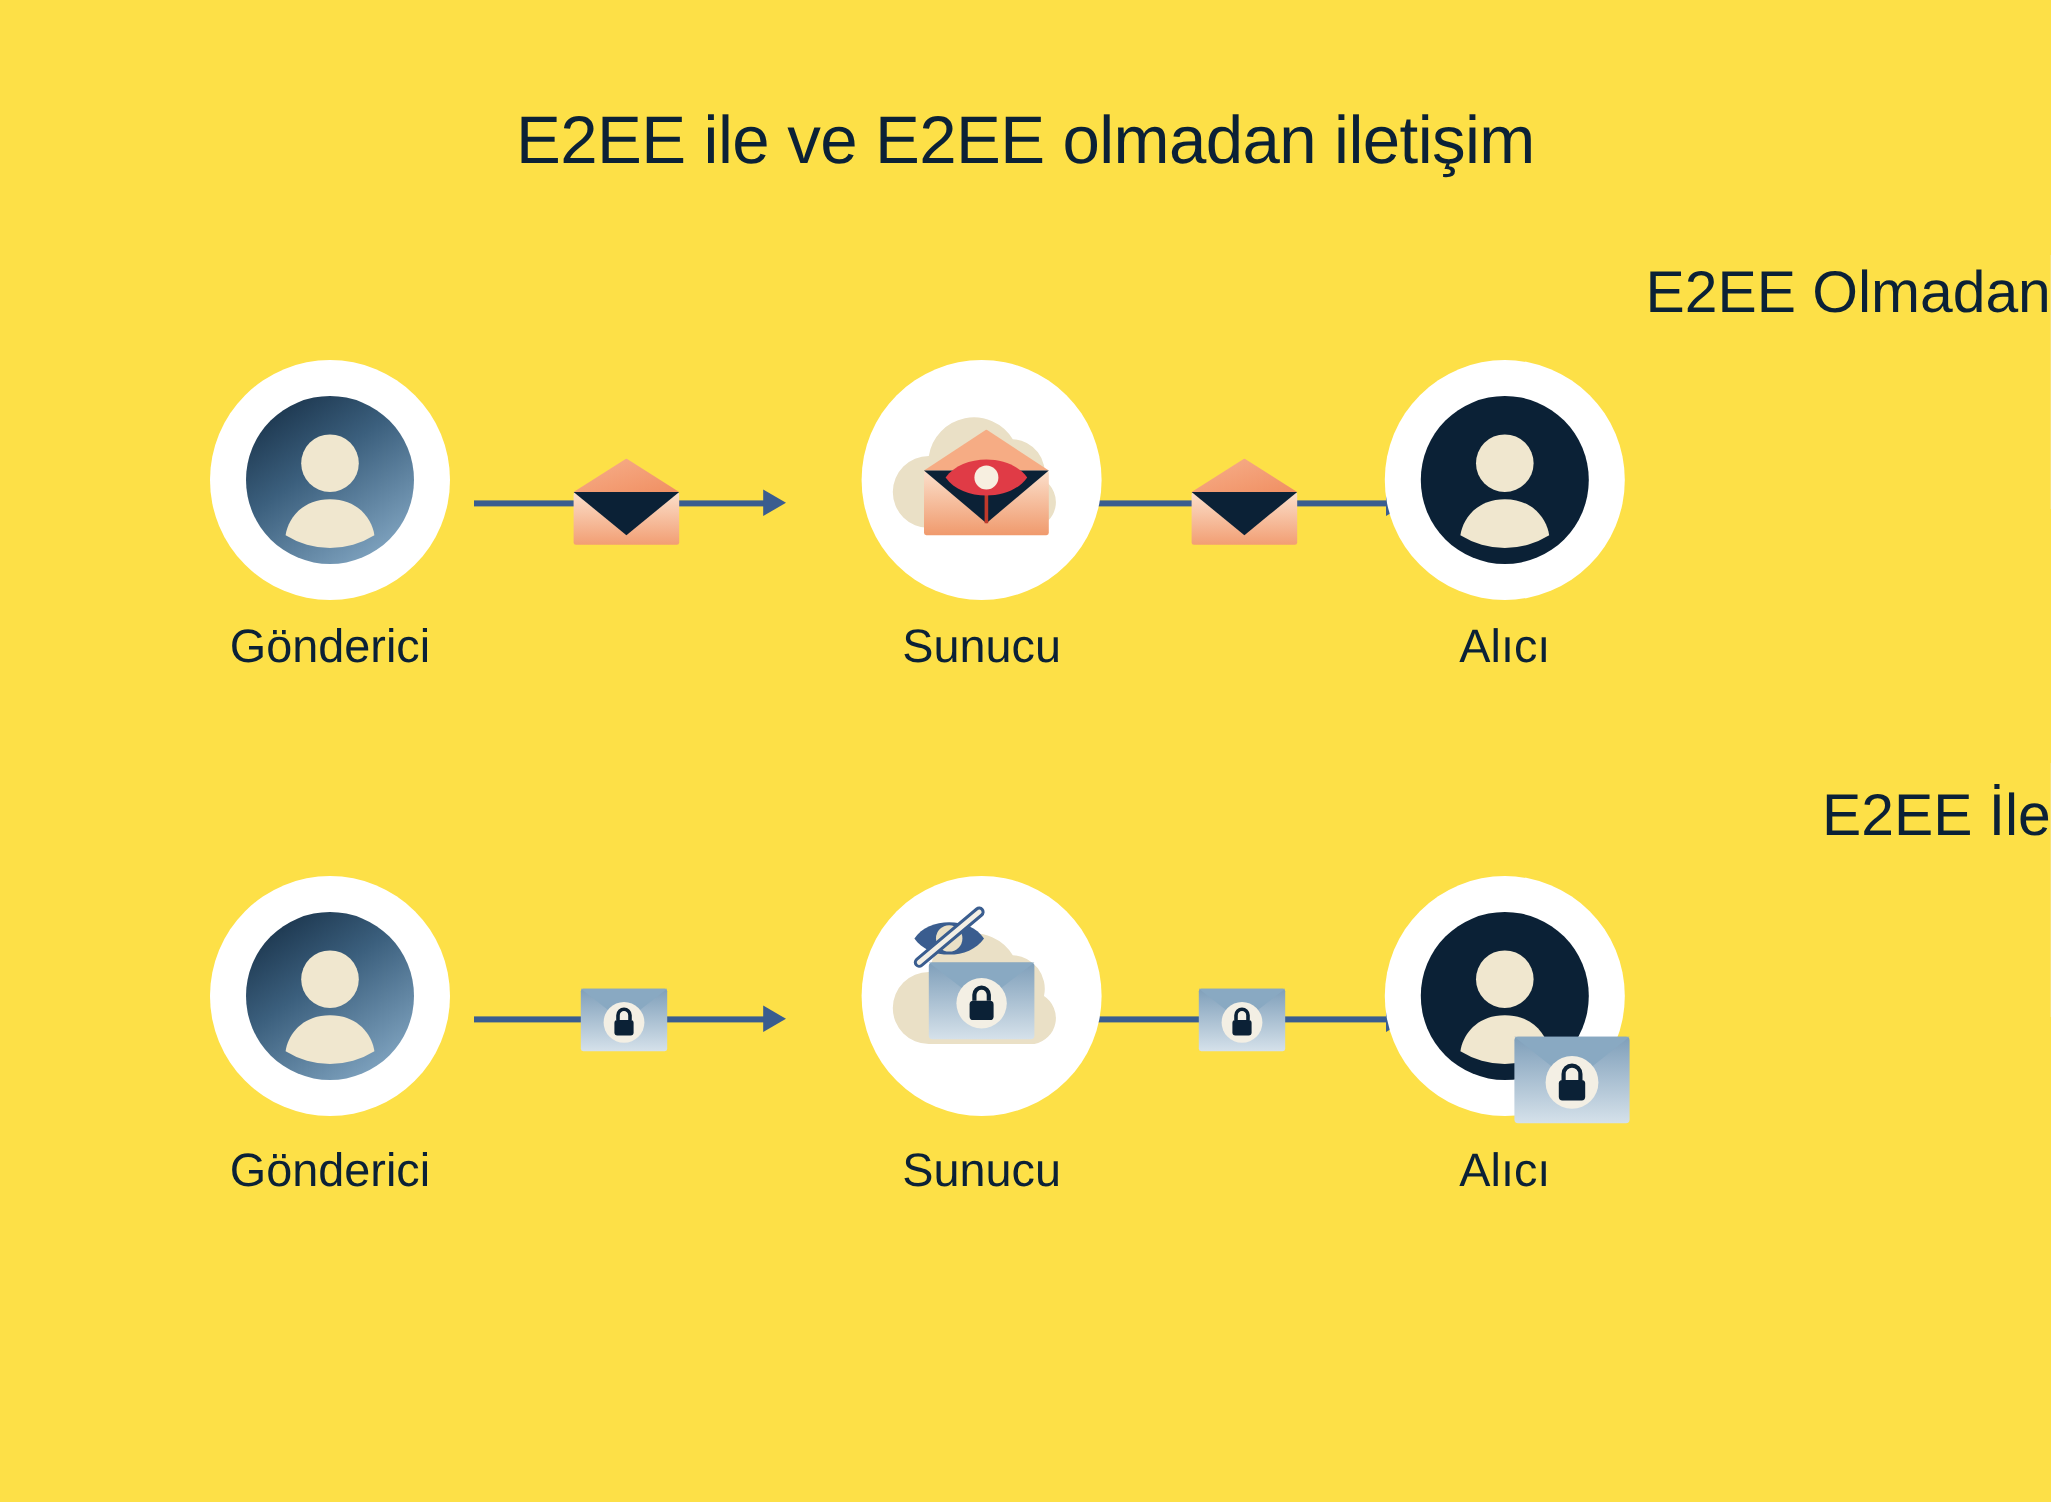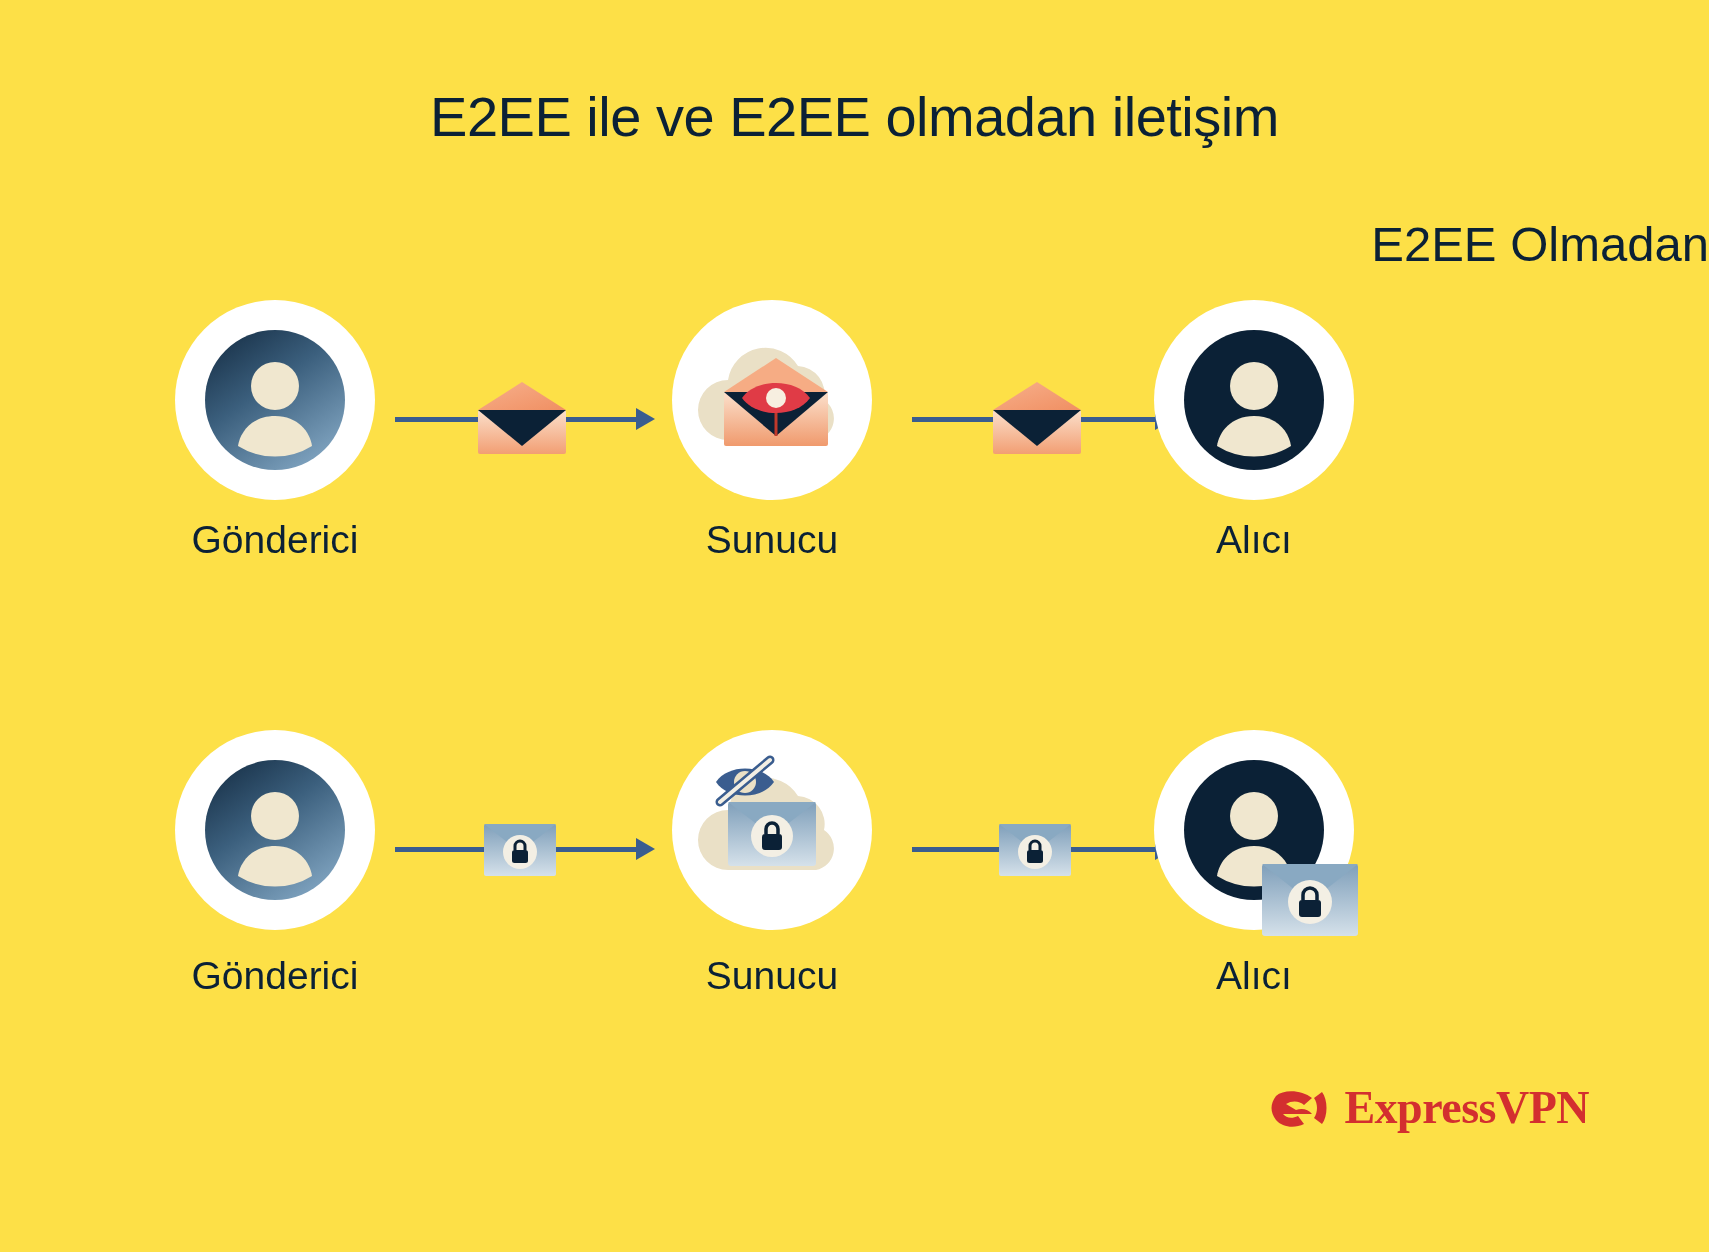--- a/index.html
+++ b/index.html
@@ -27,21 +27,21 @@
 
   
   .row { position: absolute; left: 0; width: 1709px; height: 270px; }
   #row-without { top: 300px; }
   #row-with    { top: 730px; }
 
   .node {
     position: absolute; width: 260px; text-align: center;
   }
   .node-sender   { left: 145px; }
-  .node-server   { left: 642px; }
+  .node-server   { left: 688px; }
   .node-receiver { left: 1124px; }
 
   .disc {
     position: relative;
     width: 200px; height: 200px; margin: 0 auto;
     background: #ffffff; border-radius: 50%;
   }
   .node-label {
     margin-top: 18px;
     font-size: 39px; color: #0b2136; font-weight: 400;
@@ -186,20 +186,21 @@
           <svg class="avatar-person" viewBox="0 0 140 140">
             <circle cx="70" cy="56" r="24" fill="#f0e7cf"></circle>
             <path d="M70 86 c-23 0 -35 16 -37 30 a70 70 0 0 0 74 0 c-2 -14 -14 -30 -37 -30 z" fill="#f0e7cf"></path>
           </svg>
         </div>
       </div>
       <div class="node-label">Alıcı</div>
     </div>
   </div>
 
+  <div class="section-heading" id="heading-with">E2EE İle</div>
 
   <div class="row" id="row-with">
 
     <div>
       <div class="arrow-line" style="left:395px; top:117px; width:250px;"></div>
       <div class="arrow-head" style="left:636px; top:108px;"></div>
     </div>
     <div>
       <div class="arrow-line" style="left:912px; top:117px; width:258px;"></div>
       <div class="arrow-head" style="left:1155px; top:108px;"></div>
@@ -278,21 +279,14 @@
           <path d="M2 2 L50 40 L98 2 Z" fill="#89a9c2"></path>
           <circle cx="50" cy="40" r="22" fill="#f3efe4"></circle>
           <rect x="39" y="38" width="22" height="17" rx="3" fill="#0b2136"></rect>
           <path d="M43 38 v-5 a7 7 0 0 1 14 0 v5" fill="none" stroke="#0b2136" stroke-width="3.5"></path>
         </svg>
       </div>
       <div class="node-label">Alıcı</div>
     </div>
   </div>
 
-  <div class="logo">
-    <svg width="62" height="52" viewBox="0 0 62 52">
-      <path d="M8 14 C2 22 2 30 8 38 C14 45 26 47 36 42 L30 34 C24 37 18 36 15 32 L44 32 C40 27 34 26 28 28 L18 22 C24 18 32 19 36 23 L44 16 C34 8 16 7 8 14 Z" fill="#d32f2f"></path>
-      <path d="M54 10 C60 18 60 34 54 42 L46 36 C50 30 50 22 46 16 Z" fill="#d32f2f"></path>
-    </svg>
-    <div class="logo-text">ExpressVPN</div>
-  </div>
 
 </div>
 
 </body></html>

